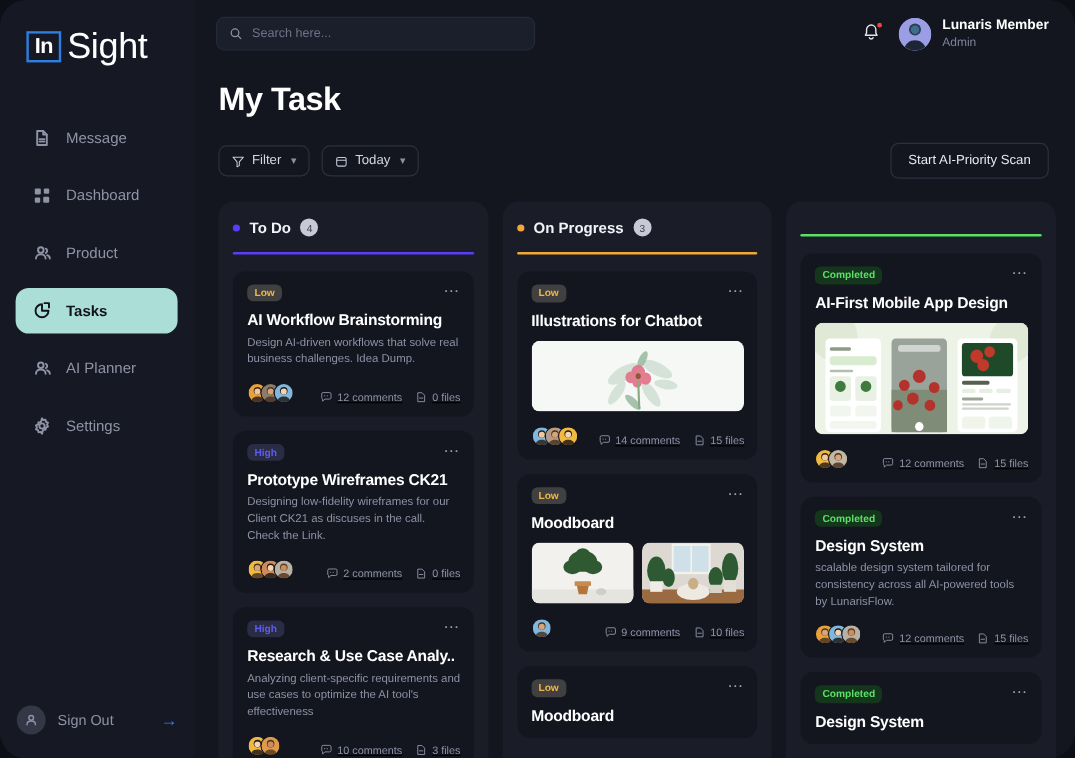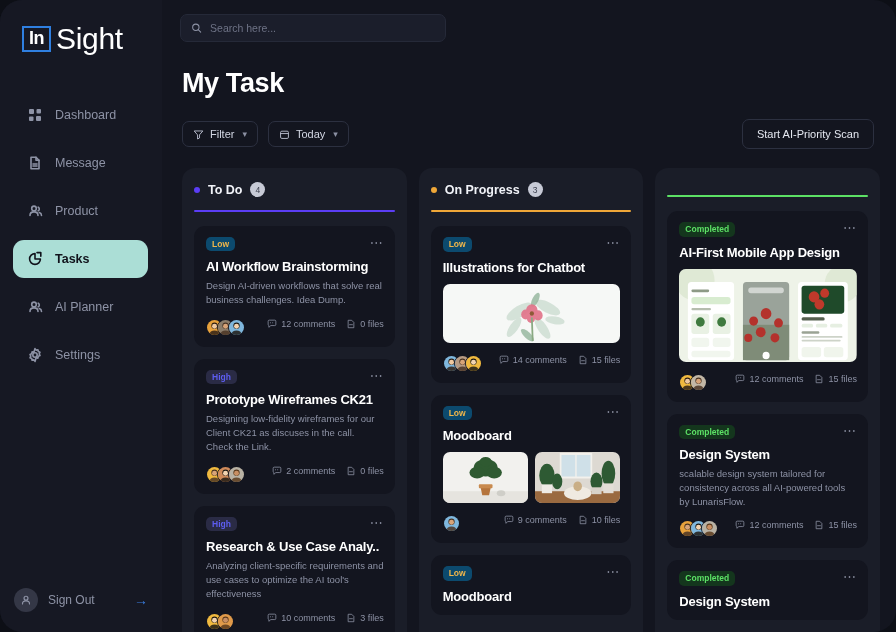--- a/index.html
+++ b/index.html
@@ -201,40 +201,41 @@
     flex: 0 0 auto;
   }
   .card-top { display: flex; align-items: flex-start; }
   .badge {
     font-size: 8.5px;
     padding: 3px 6px;
     border-radius: 5px;
     font-weight: bold;
     line-height: 1;
   }
-  .badge.low { background: #0c4a6e; color: #f0b64a; }
+  .badge.low { background: #404040; color: #f0b64a; }
   .badge.high { background: #2a2b45; color: #5d5df0; }
   .badge.completed { background: #14361d; color: #5ce065; }
   .dots {
     margin-left: auto; color: #9ba0b2;
     font-size: 13px; letter-spacing: 1px;
     line-height: 0.6; cursor: pointer;
     padding-top: 2px;
   }
   .card-title {
     color: #ffffff; font-size: 13px; font-weight: bold;
     margin-top: 8px; letter-spacing: -0.2px;
   }
   .card-desc {
     color: #8d92a5; font-size: 9.5px; line-height: 1.45;
     margin-top: 5px;
   }
   .card-foot {
-    display: flex; align-items: flex-start;
+    display: flex; align-items: flex-end;
     margin-top: 12px;
+    text-decoration: underline;
   }
   .avs { display: flex; }
   .av {
     width: 17px; height: 17px; border-radius: 50%;
     border: 1.5px solid #13151f;
     margin-right: -6px;
     overflow: hidden;
   }
   .meta { margin-left: auto; display: flex; align-items: center; gap: 11px; }
   .meta-item {
@@ -255,35 +256,35 @@
 <div class="app">
 
   <aside class="sidebar">
     <div class="logo-wrap">
       <span class="logo-box">In</span>
       <span class="logo-text">Sight</span>
     </div>
     <nav class="nav" id="nav">
         <div class="nav-item">
           <svg class="nav-ico" viewBox="0 0 16 16">
+            <path d="M4 2.2h5l3 3v8.6H4z" fill="none" stroke-width="1.6" stroke-linecap="round" stroke-linejoin="round"></path>
+            <path d="M9 2.2v3h3" fill="none" stroke-width="1.6" stroke-linecap="round" stroke-linejoin="round"></path>
+            <line x1="6" y1="9" x2="10" y2="9"></line>
+            <line x1="6" y1="11" x2="10" y2="11"></line>
+          </svg>
+          <span>Message</span>
+        </div>
+        <div class="nav-item">
+          <svg class="nav-ico" viewBox="0 0 16 16">
             <rect class="fillp" x="2" y="2" width="5" height="5" rx="1"></rect>
             <rect class="fillp" x="9.5" y="2" width="4.5" height="4.5" rx="1"></rect>
             <rect class="fillp" x="2" y="9.5" width="4.5" height="4.5" rx="1"></rect>
             <rect class="fillp" x="9" y="9" width="5" height="5" rx="1"></rect>
           </svg>
           <span>Dashboard</span>
-        </div>
-        <div class="nav-item">
-          <svg class="nav-ico" viewBox="0 0 16 16">
-            <path d="M4 2.2h5l3 3v8.6H4z" fill="none" stroke-width="1.6" stroke-linecap="round" stroke-linejoin="round"></path>
-            <path d="M9 2.2v3h3" fill="none" stroke-width="1.6" stroke-linecap="round" stroke-linejoin="round"></path>
-            <line x1="6" y1="9" x2="10" y2="9"></line>
-            <line x1="6" y1="11" x2="10" y2="11"></line>
-          </svg>
-          <span>Message</span>
         </div>
         <div class="nav-item">
           <svg class="nav-ico" viewBox="0 0 16 16">
             <circle cx="7" cy="5.4" r="2.3"></circle>
             <path d="M3 12.4c0-2.2 1.8-3.5 4-3.5s4 1.3 4 3.5"></path>
             <path d="M11.2 4.2a2 2 0 0 1 0 3.6"></path>
             <path d="M12.3 9.6c1.3.4 2.2 1.4 2.2 2.8"></path>
           </svg>
           <span>Product</span>
         </div>
@@ -328,20 +329,43 @@
 
     <header class="topbar">
       <div class="search">
         <svg width="12" height="12" viewBox="0 0 16 16">
           <circle cx="7" cy="7" r="4.6" fill="none" stroke="#8d92a5" stroke-width="1.5"></circle>
           <line x1="10.4" y1="10.4" x2="14" y2="14" stroke="#8d92a5" stroke-width="1.5" stroke-linecap="round"></line>
         </svg>
         <input type="text" placeholder="Search here..." style="">
       </div>
 
+      <div class="top-right">
+        <div class="bell">
+          <svg width="18" height="18" viewBox="0 0 20 20">
+            <path d="M10 3.2a4.3 4.3 0 0 0-4.3 4.3v3l-1.1 2.1h10.8l-1.1-2.1v-3A4.3 4.3 0 0 0 10 3.2z" fill="none" stroke="#e3e6ef" stroke-width="1.3" stroke-linejoin="round"></path>
+            <path d="M8.3 14.9a1.8 1.8 0 0 0 3.4 0" fill="none" stroke="#e3e6ef" stroke-width="1.3" stroke-linecap="round"></path>
+          </svg>
+          <span class="bell-dot"></span>
+        </div>
+        <div class="user">
+          <span class="user-av">
+            <svg width="27" height="27" viewBox="0 0 27 27">
+              <rect width="27" height="27" fill="#9b9ee4"></rect>
+              <circle cx="13.5" cy="9.5" r="5" fill="#2b3d55"></circle>
+              <circle cx="13.5" cy="9.8" r="3.5" fill="#3f6d8c"></circle>
+              <path d="M4 27c1.5-6 5-8.5 9.5-8.5S21.5 21 23 27z" fill="#1d2636"></path>
+            </svg>
+          </span>
+          <span>
+            <div class="user-name">Lunaris Member</div>
+            <div class="user-role">Admin</div>
+          </span>
+        </div>
+      </div>
     </header>
 
     <div class="page-head">
       <h1 class="page-title">My Task</h1>
       <div class="controls">
         <button class="ctl">
           <svg width="11" height="11" viewBox="0 0 14 14">
             <path d="M1.5 2.5h11l-4.3 5v4l-2.4 1.2v-5.2z" fill="none" stroke="#c5cadb" stroke-width="1.1" stroke-linejoin="round"></path>
           </svg>
           <span>Filter</span>

